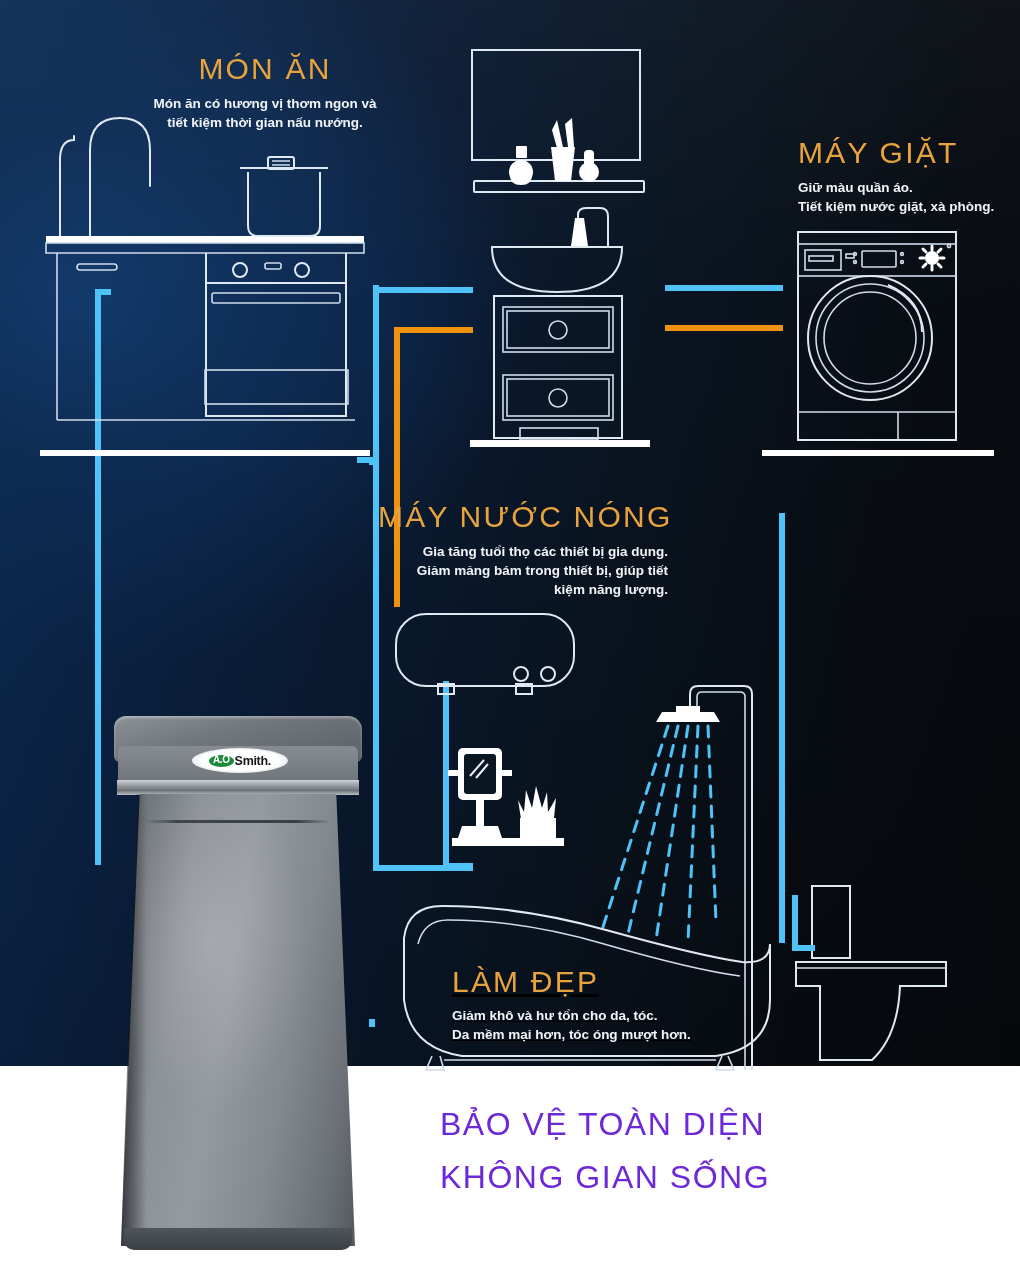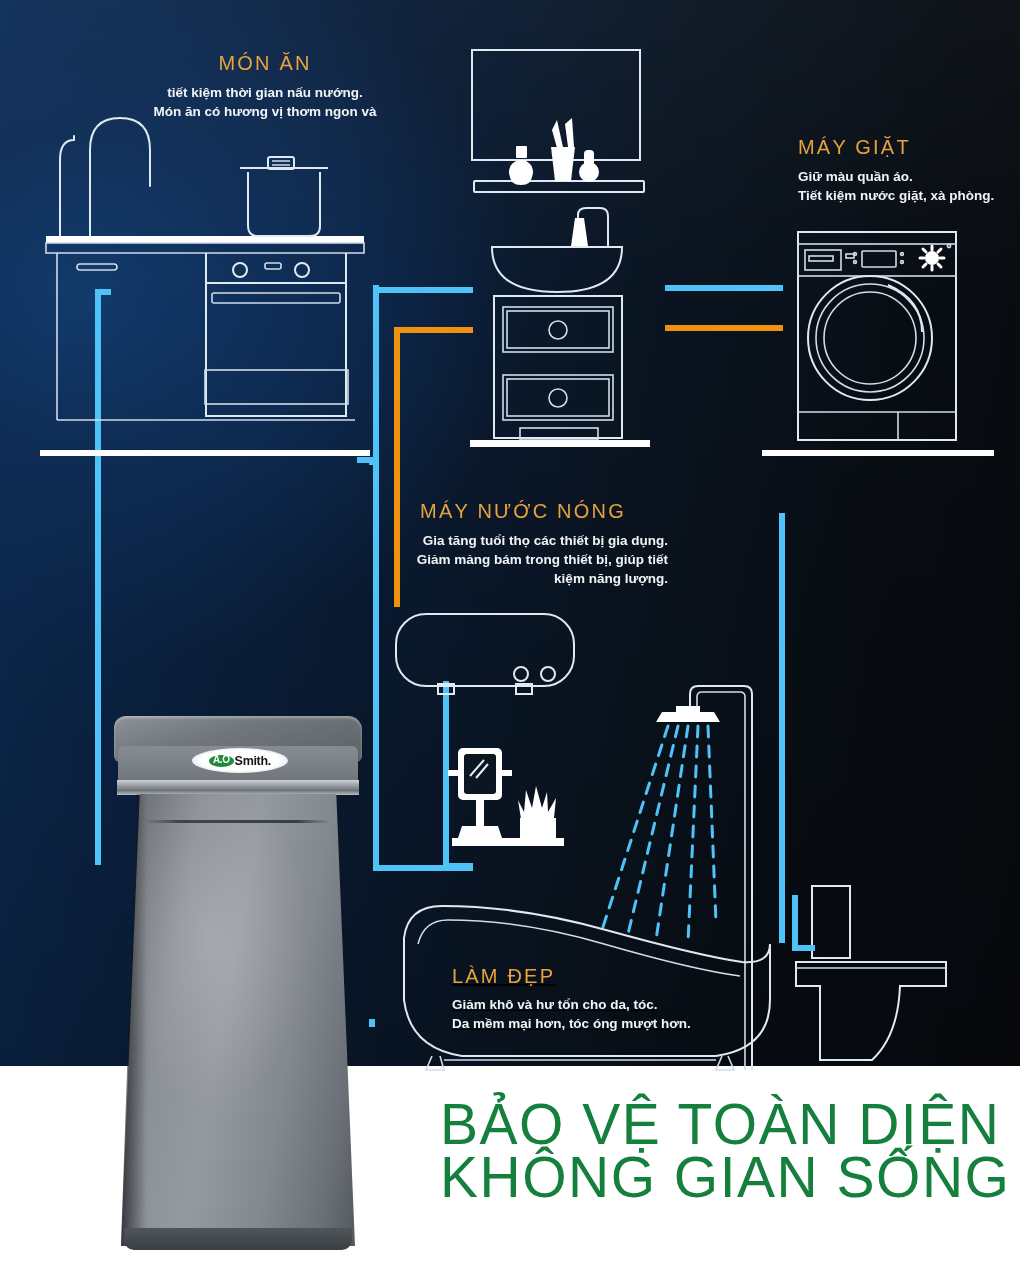--- a/index.html
+++ b/index.html
@@ -24,35 +24,35 @@
   }
   #backdrop::after{
     content:"";
     position:absolute; inset:0;
     background: linear-gradient(180deg, rgba(255,255,255,0.03) 0%, rgba(0,0,0,0) 30%, rgba(0,0,0,0.18) 100%);
   }
 
   
   .block { position: absolute; }
   .hd {
-    font-size: 20px; letter-spacing: 2.2px; font-weight: 400;
+    font-size: 30px; letter-spacing: 2.2px; font-weight: 400;
     color: #E8A33D; white-space: nowrap; line-height: 1.1;
   }
   .bd {
     font-size: 13.5px; line-height: 19px; color: #f2f5f8; font-weight: 600;
   }
   .t-center { text-align: center; }
   .t-left { text-align: left; }
   .t-right { text-align: right; }
 
   
   #headline {
     position: absolute; left: 440px; top: 1098px;
-    font-size: 57px; letter-spacing: 1.5px; line-height: 53px;
-    color: #15803d; font-weight: 300; white-space: nowrap;
+    font-size: 32px; letter-spacing: 1.5px; line-height: 53px;
+    color: #6d28d9; font-weight: 300; white-space: nowrap;
   }
 
   
   svg.layer { position: absolute; left: 0; top: 0; width: 1020px; height: 1284px; overflow: visible; }
   .ln  { fill: none; stroke: #dfe9f2; stroke-width: 2; }
   .ln-t{ fill: none; stroke: #cfdcea; stroke-width: 1.6; }
   .sld { fill: #ffffff; }
   .pipe-b { fill: none; stroke: #4FC3F7; stroke-width: 6; stroke-linecap: square; }
   .pipe-o { fill: none; stroke: #F0920E; stroke-width: 6; stroke-linecap: square; }
   .spray { fill: none; stroke: #4FC3F7; stroke-width: 3; stroke-dasharray: 11 9; stroke-linecap: round; }
@@ -286,22 +286,22 @@
 
     <rect class="ln" x="812" y="886" width="38" height="72"></rect>
     <path class="ln" d="M796 986 L796 962 L946 962 L946 986 L900 986 Q898 1036 872 1060 L820 1060 L820 986 Z"></path>
     <path class="ln-t" d="M796 968 L946 968"></path>
     <path class="pipe-b" stroke-width="5" d="M795 898 L795 948 L812 948"></path>
   </svg>
 
   <div class="block t-center" style="left:120px; top:52px; width:290px;">
     <div class="hd">MÓN ĂN</div>
     <div class="bd" style="margin-top:9px;">
+      <div>Món ăn có hương vị thơm ngon và</div>
       <div>tiết kiệm thời gian nấu nướng.</div>
-      <div>Món ăn có hương vị thơm ngon và</div>
     </div>
   </div>
 
   <div class="block t-left" style="left:798px; top:136px; width:220px;">
     <div class="hd">MÁY GIẶT</div>
     <div class="bd" style="margin-top:9px;">
       <div>Giữ màu quần áo.</div>
       <div>Tiết kiệm nước giặt, xà phòng.</div>
     </div>
   </div>

